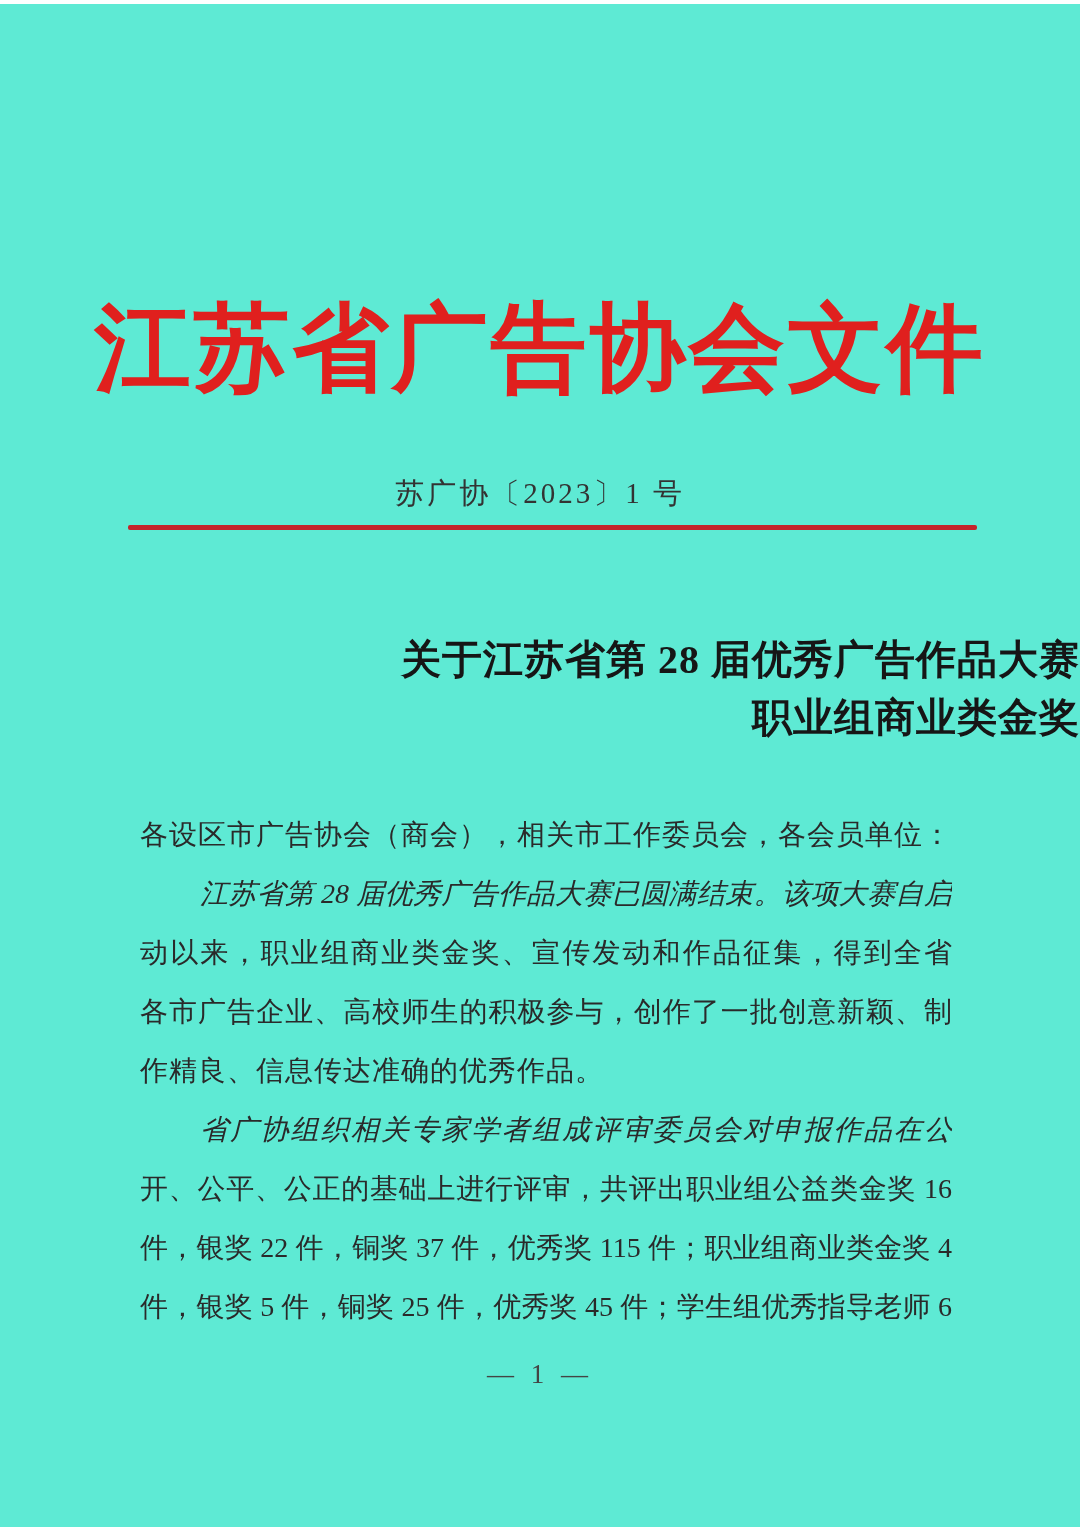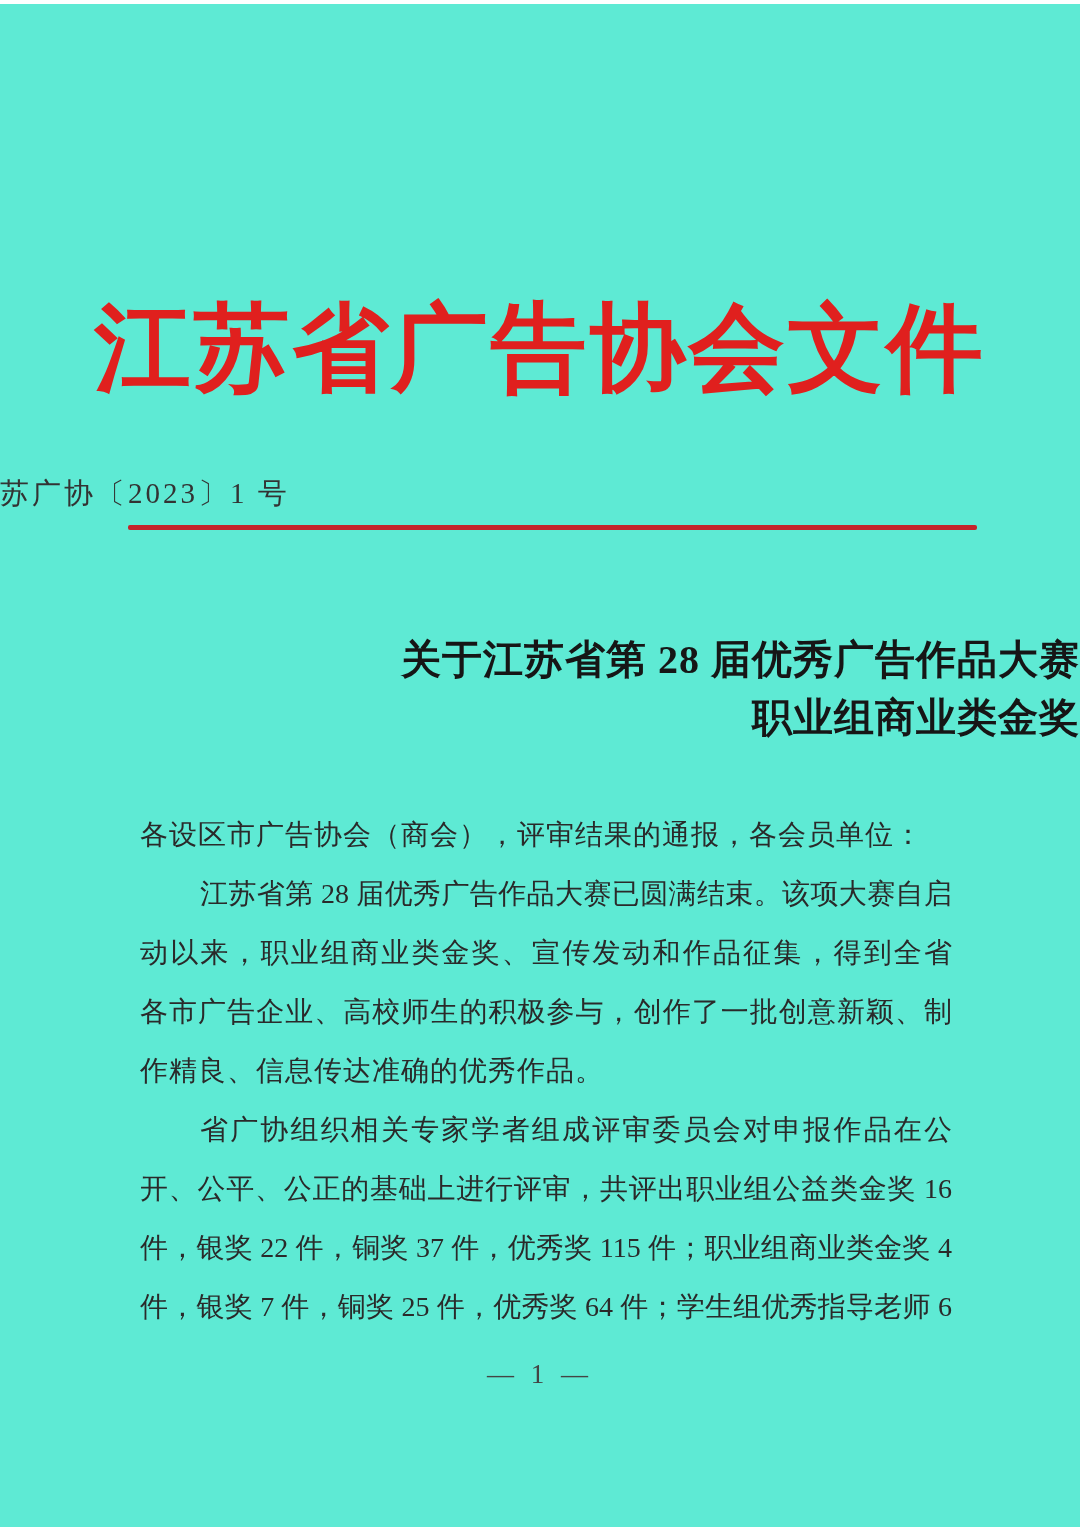--- a/index.html
+++ b/index.html
@@ -27,20 +27,21 @@
     font-weight: 700;
     letter-spacing: 3px;
     color: var(--header-red, #e0201e);
     white-space: nowrap;
   }
   .doc-number {
     position: absolute;
     top: 468px;
     left: 0;
     width: 100%;
+    text-align: center;
     font-size: 29px;
     line-height: 42px;
     letter-spacing: 3px;
     color: #333333;
   }
   .red-rule {
     position: absolute;
     top: 521px;
     left: 128px;
     width: 849px;
@@ -73,21 +74,21 @@
     line-height: 59px;
     overflow: hidden;
     letter-spacing: 1px;
     white-space: normal;
   }
   .body-line.fill {
     text-align: justify;
     text-align-last: justify;
     letter-spacing: 0;
   }
-  .body-line.indent { text-indent: 60px; }
+  .body-line.indent { text-indent: 60px; font-style: italic; }
   .page-number {
     position: absolute;
     top: 1350px;
     left: 0;
     width: 100%;
     text-align: center;
     font-size: 27px;
     line-height: 40px;
     letter-spacing: 5px;
     color: #444444;
@@ -103,26 +104,26 @@
   <div class="doc-number">苏广协〔2023〕1 号</div>
 
   <div class="red-rule"></div>
 
   <div class="notice-title">
     <div>关于江苏省第 28 届优秀广告作品大赛</div>
     <div>职业组商业类金奖</div>
   </div>
 
   <div class="body-text">
-    <div class="body-line">各设区市广告协会（商会），评审结果的通报，各会员单位：</div>
+    <div class="body-line">各设区市广告协会（商会），相关市工作委员会，各会员单位：</div>
     <div class="body-line indent fill">江苏省第 28 届优秀广告作品大赛已圆满结束。该项大赛自启</div>
     <div class="body-line fill">动以来，职业组商业类金奖、宣传发动和作品征集，得到全省</div>
     <div class="body-line fill">各市广告企业、高校师生的积极参与，创作了一批创意新颖、制</div>
     <div class="body-line">作精良、信息传达准确的优秀作品。</div>
     <div class="body-line indent fill">省广协组织相关专家学者组成评审委员会对申报作品在公</div>
     <div class="body-line fill">开、公平、公正的基础上进行评审，共评出职业组公益类金奖 16</div>
     <div class="body-line fill">件，银奖 22 件，铜奖 37 件，优秀奖 115 件；职业组商业类金奖 4</div>
-    <div class="body-line fill">件，银奖 7 件，铜奖 25 件，优秀奖 64 件；学生组优秀指导老师 6</div>
+    <div class="body-line fill">件，银奖 5 件，铜奖 25 件，优秀奖 45 件；学生组优秀指导老师 6</div>
   </div>
 
   <div class="page-number">— 1 —</div>
 
 </div>
 
 </body></html>

